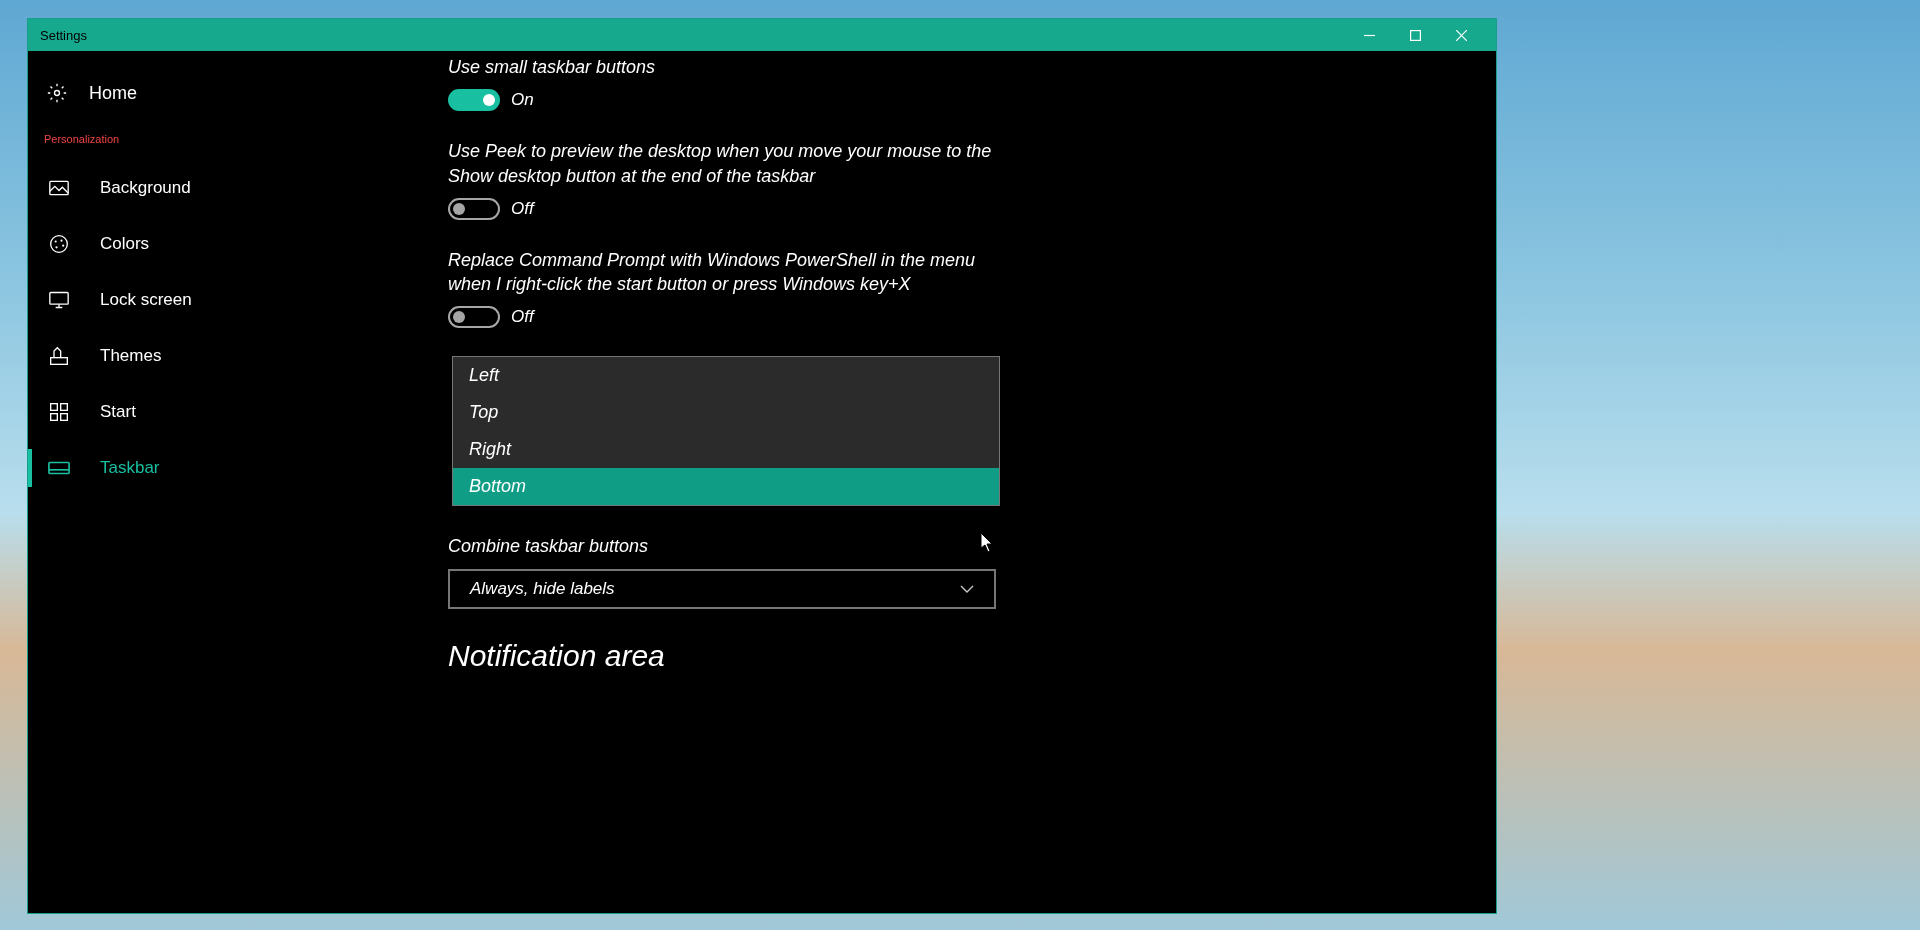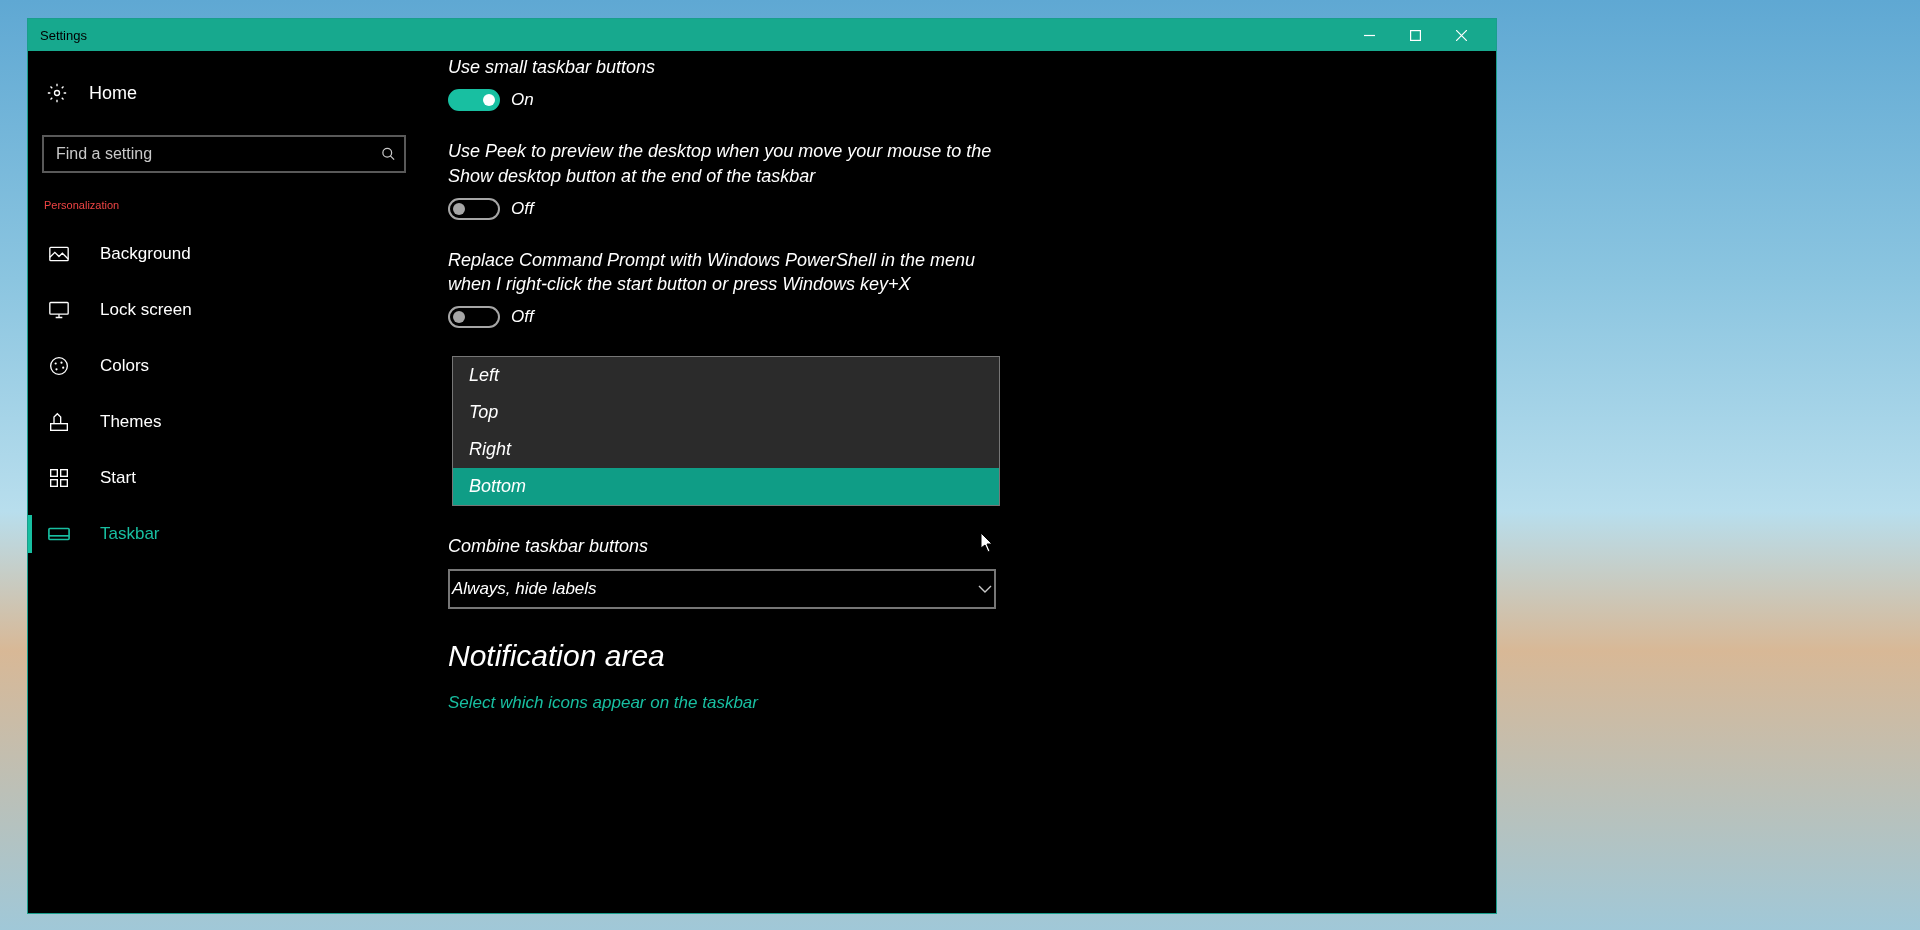--- a/index.html
+++ b/index.html
@@ -183,21 +183,21 @@
   .dropdown-option.selected { background: #0f9d86; }
 
   .dropdown-closed {
     width: 548px;
     height: 40px;
     border: 2px solid #767676;
     background: #000;
     display: flex;
     align-items: center;
     justify-content: space-between;
-    padding: 0 2px;
+    padding: 0 20px;
     font-size: 17px;
     cursor: pointer;
     margin: 10px 0 16px 0;
   }
   .chev { color: #c9c9c9; }
 
   .section-heading {
     font-size: 30px;
     font-weight: 300;
     margin: 30px 0 20px 0;
@@ -250,63 +250,54 @@
       <div class="nav-row home">
         <span class="icon">
           <svg width="20" height="20" viewBox="0 0 24 24" fill="none" stroke="#fff" stroke-width="1.6">
               <circle cx="12" cy="12" r="3"></circle>
               <path d="M12 1v3M12 20v3M4.2 4.2l2.1 2.1M17.7 17.7l2.1 2.1M1 12h3M20 12h3M4.2 19.8l2.1-2.1M17.7 6.3l2.1-2.1"></path>
             </svg>
         </span>
         <span>Home</span>
       </div>
 
-      <div class="search-wrap">
-        <input class="search-input" type="text" placeholder="Find a setting" style="">
-        <span class="search-icon">
-          <svg width="15" height="15" viewBox="0 0 24 24" fill="none" stroke="currentColor" stroke-width="2">
-              <circle cx="10" cy="10" r="7"></circle>
-              <path d="M21 21l-6-6"></path>
-            </svg>
-        </span>
-      </div>
 
       <div class="group-header">Personalization</div>
 
       <div class="nav-item">
         <span class="icon">
           <svg width="20" height="16" viewBox="0 0 24 18" fill="none" stroke="#fff" stroke-width="1.6">
               <rect x="1" y="1" width="22" height="16" rx="1"></rect>
               <path d="M1 13l6-6 5 5 4-4 7 7"></path>
             </svg>
         </span>
         <span>Background</span>
-      </div>
-
-      <div class="nav-item">
-        <span class="icon">
-          <svg width="20" height="18" viewBox="0 0 24 20" fill="none" stroke="#fff" stroke-width="1.6">
-              <rect x="1" y="1" width="22" height="14" rx="1"></rect>
-              <path d="M8 19h8M12 15v4"></path>
-            </svg>
-        </span>
-        <span>Lock screen</span>
       </div>
 
       <div class="nav-item">
         <span class="icon">
           <svg width="20" height="20" viewBox="0 0 24 24" fill="none" stroke="#fff" stroke-width="1.6">
               <circle cx="12" cy="12" r="10"></circle>
               <circle cx="8" cy="9" r="1.3" fill="#fff" stroke="none"></circle>
               <circle cx="15" cy="8" r="1.3" fill="#fff" stroke="none"></circle>
               <circle cx="17" cy="14" r="1.3" fill="#fff" stroke="none"></circle>
               <circle cx="9" cy="16" r="1.3" fill="#fff" stroke="none"></circle>
             </svg>
         </span>
         <span>Colors</span>
+      </div>
+
+      <div class="nav-item">
+        <span class="icon">
+          <svg width="20" height="18" viewBox="0 0 24 20" fill="none" stroke="#fff" stroke-width="1.6">
+              <rect x="1" y="1" width="22" height="14" rx="1"></rect>
+              <path d="M8 19h8M12 15v4"></path>
+            </svg>
+        </span>
+        <span>Lock screen</span>
       </div>
 
       <div class="nav-item">
         <span class="icon">
           <svg width="20" height="20" viewBox="0 0 24 24" fill="none" stroke="#fff" stroke-width="1.6">
               <rect x="2" y="14" width="20" height="8"></rect>
               <path d="M6 14V6l4-4 4 4v8"></path>
             </svg>
         </span>
         <span>Themes</span>
@@ -379,20 +370,19 @@
           <span>Always, hide labels</span>
           <span class="chev">
             <svg width="14" height="8" viewBox="0 0 14 8" fill="none" stroke="currentColor" stroke-width="1.4">
                 <path d="M1 1l6 6 6-6"></path>
               </svg>
           </span>
         </div>
       </div>
 
       <h2 class="section-heading">Notification area</h2>
-      <div class="link">Select which icons appear on the taskbar</div>
 
       <svg class="cursor-arrow" style="left:560px; top:482px;" viewBox="0 0 12 20">
         <path d="M0 0 L0 15 L4 12 L7 19 L9 18 L6 11 L11 11 Z" fill="#fff" stroke="#000" stroke-width="1"></path>
       </svg>
     </div>
   </div>
 </div>
 
 </body></html>

